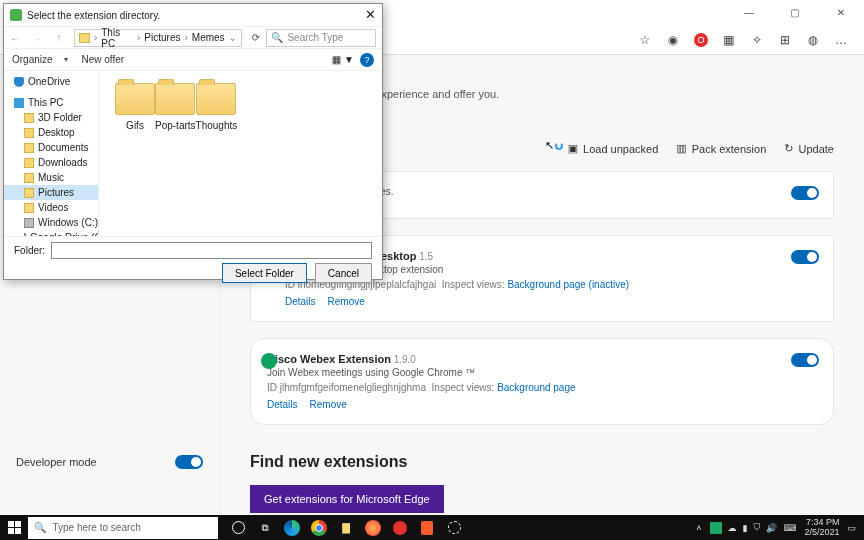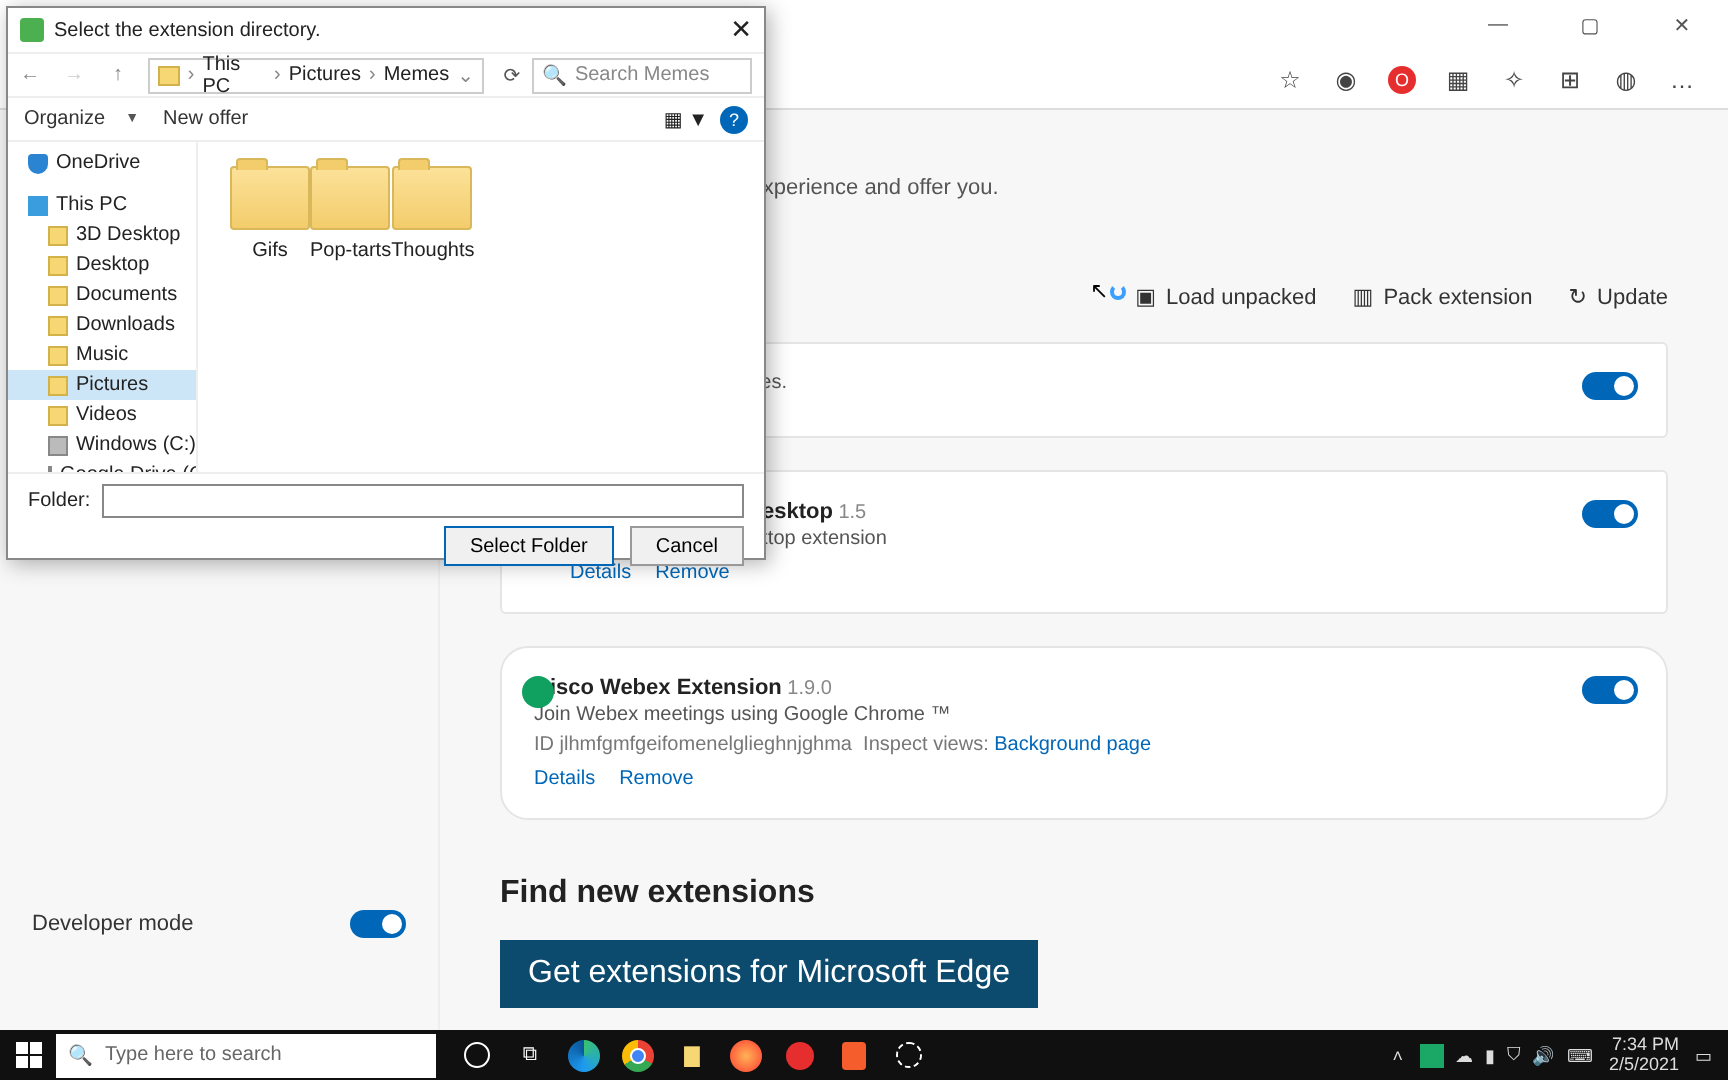--- a/index.html
+++ b/index.html
@@ -27,21 +27,21 @@
     .action { display:flex; align-items:center; gap:5px; cursor:pointer; }
     .card { background:#fff; border:1px solid #e5e5e5; border-radius:3px; padding:14px 18px; margin-top:16px; position:relative; font-size:10px; color:#555; }
     .card .title { font-size:11px; color:#222; font-weight:600; }
     .card .ver { color:#888; font-weight:400; }
     .card .sub { margin-top:2px; }
     .card .id { color:#777; margin-top:4px; }
     .card .id a, .links a { color:#0067b8; text-decoration:none; }
     .links { margin-top:6px; display:flex; gap:12px; }
     .card-toggle { position:absolute; right:14px; top:14px; }
     .sec-heading { font-size:16px; font-weight:600; margin-top:28px; color:#222; }
-    .getext { margin-top:14px; background:#0c4a6e; color:#fff; border:none; padding:8px 14px; font-size:16px; cursor:pointer; }
+    .getext { margin-top:14px; background:#4c1d95; color:#fff; border:none; padding:8px 14px; font-size:11px; cursor:pointer; }
     .findtxt { font-size:11px; color:#555; margin-top:18px; }
 
     
     .dialog { position:absolute; left:3px; top:3px; width:380px; height:277px; background:#fff; border:1px solid #888; box-shadow:2px 2px 10px rgba(0,0,0,.3); font-size:10px; color:#222; z-index:50; }
     .dlg-title { height:22px; background:#fff; display:flex; align-items:center; padding-left:6px; position:relative; }
     .dlg-title img, .dlg-ico { width:12px; height:12px; background:#4caf50; border-radius:2px; margin-right:5px; }
     .dlg-close { position:absolute; right:6px; top:3px; font-size:13px; cursor:pointer; }
     .dlg-nav { height:23px; border-top:1px solid #eee; border-bottom:1px solid #eee; display:flex; align-items:center; }
     .navarrow { width:22px; text-align:center; color:#888; }
     .bc { flex:1; display:flex; align-items:center; gap:4px; border:1px solid #ccc; height:18px; padding:0 4px; margin:0 4px; }
@@ -143,20 +143,21 @@
       <div class="card" style="padding-bottom:10px;">
         <div>, and your favorite websites.</div>
         <a href="#">Background page</a>
         <span class="toggle card-toggle"></span>
       </div>
 
       <div class="card" style="padding-left:34px;">
         <div style="position:absolute;left:10px;top:14px;width:16px;height:16px;background:#eee;border:1px solid #ccc;"></div>
         <div><span class="title">Chrome Remote Desktop</span> <span class="ver">1.5</span></div>
         <div class="sub">Chrome Remote Desktop extension</div>
+        <div class="id"><span>ID inomeogfingihgjfjlpeplalcfajhgai</span>&nbsp;&nbsp;<span>Inspect views:</span> <a href="#">Background page (inactive)</a></div>
         <div class="links">
             <a href="#">Details</a>
             <a href="#">Remove</a>
           </div>
         <span class="toggle card-toggle"></span>
       </div>
 
       <div class="card" style="padding-left:16px;border-radius:14px;">
         <div style="position:absolute;left:10px;top:14px;width:16px;height:16px;background:#10a060;border-radius:50%;"></div>
         <div><span class="title">Cisco Webex Extension</span> <span class="ver">1.9.0</span></div>
@@ -198,21 +199,21 @@
         <span>This PC</span>
       <span class="sep">›</span>
         <span>Pictures</span>
       <span class="sep">›</span>
         <span>Memes</span>
       <span style="margin-left:auto;color:#888;">⌄</span>
     </div>
     <span class="refresh">⟳</span>
     <div class="searchbox">
       <span>🔍</span>
-      <span>Search Memes</span>
+      <span>Search Type</span>
     </div>
   </div>
   <div class="dlg-toolbar">
     <span class="tool">
         <span>Organize</span>
         <span class="chev">▼</span>
       </span>
     <span class="tool">New offer</span>
     <div class="view-icons">
       <span style="font-size:10px;">▦ <span class="chev">▼</span></span>
@@ -224,21 +225,21 @@
         <div class="tree-item" style="padding-left: 10px;">
           <span class="tree-ico ico-cloud"></span>
           <span>OneDrive</span>
         </div>
         <div class="tree-item" style="padding-left: 10px; margin-top: 6px;">
           <span class="tree-ico ico-pc"></span>
           <span>This PC</span>
         </div>
         <div class="tree-item" style="padding-left: 20px;">
           <span class="tree-ico ico-fld"></span>
-          <span>3D Desktop</span>
+          <span>3D Folder</span>
         </div>
         <div class="tree-item" style="padding-left: 20px;">
           <span class="tree-ico ico-fld"></span>
           <span>Desktop</span>
         </div>
         <div class="tree-item" style="padding-left: 20px;">
           <span class="tree-ico ico-fld"></span>
           <span>Documents</span>
         </div>
         <div class="tree-item" style="padding-left: 20px;">

